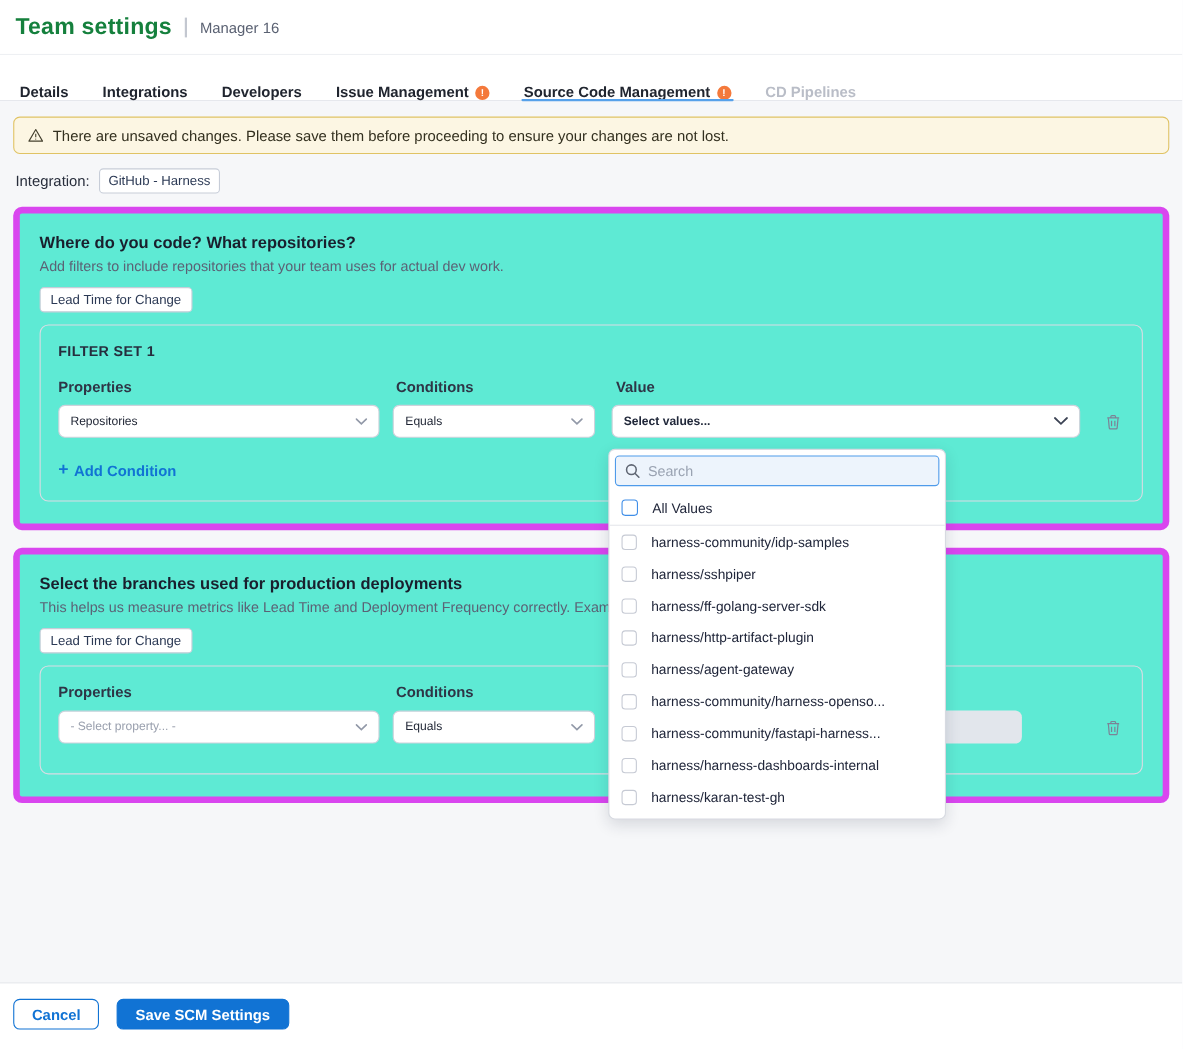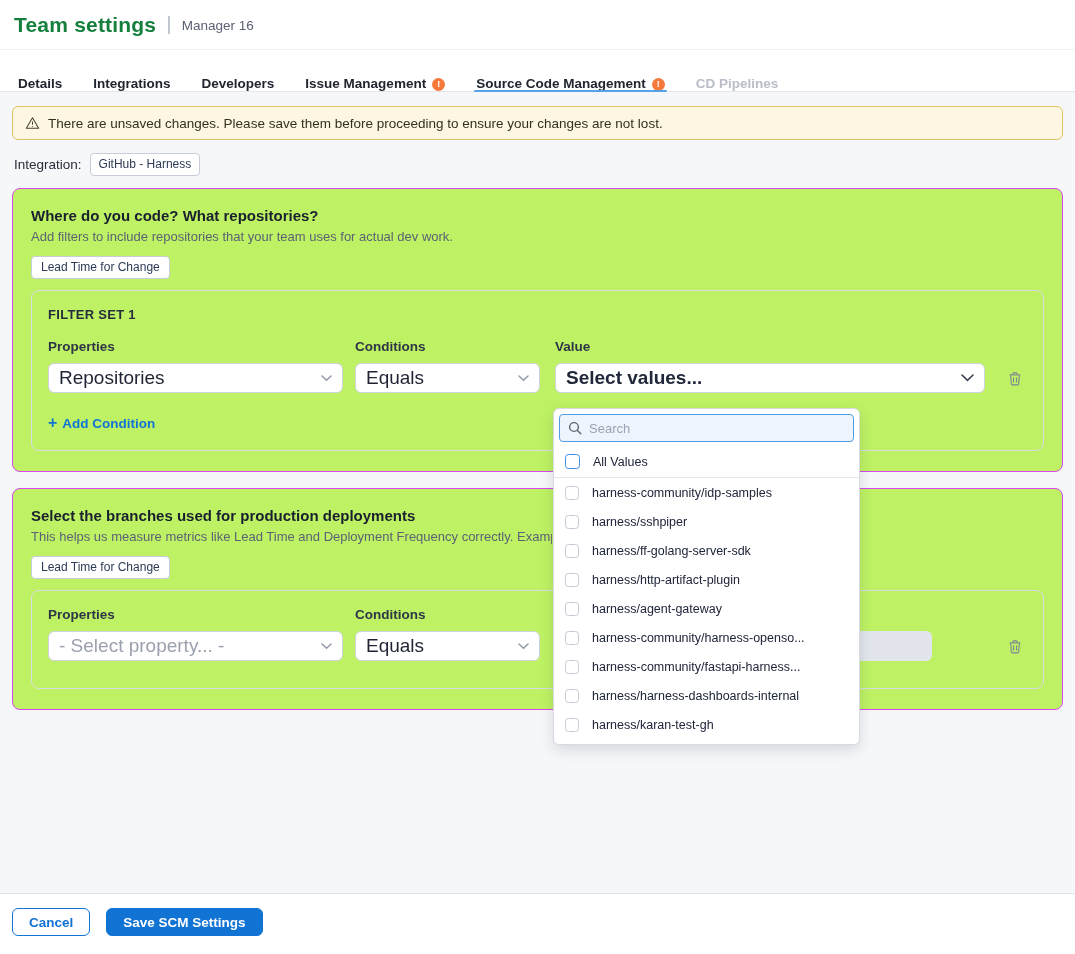--- a/index.html
+++ b/index.html
@@ -22,35 +22,35 @@
 
   
   .content { height:801px; background:#f6f7f9; padding:14px 12px 0; overflow:hidden; }
 
   .banner { display:flex; align-items:center; gap:8px; height:34px; padding:0 12px; background:#fcf6e3; border:1px solid #e0c364; border-radius:6px; font-size:13.5px; color:#33301f;text-align:right; }
 
   .integration-row { display:flex; align-items:center; gap:8px; margin:13px 2px 12px; }
   .integration-label { font-size:13.5px; color:#272d3b; }
   .chip { display:inline-block; padding:3px 8px 4px; border:1px solid #c7cdd8; border-radius:4px; background:#fff; font-size:12px; color:#2c3a55; }
 
-  .card { background:#bef264; border:1px solid #d946ef; border-radius:8px; padding:18px 18px 20px; }
+  .card { background:#5eead4; border:6px solid #d946ef; border-radius:8px; padding:18px 18px 20px; }
   .card + .card { margin-top:16px; }
   .card-title { font-size:15px; font-weight:700; color:#191f2d; }
   .card-sub { margin-top:5px; font-size:13px; color:#5b6275; white-space:nowrap; overflow:hidden; }
   .card-sub.clip { max-width:521px; }
   .tag { display:inline-block; margin-top:12px; padding:3px 9px 4px; border:1px solid #c7cdd8; border-radius:4px; background:#fff; font-size:12px; color:#2c3a55; }
 
   .filterset { margin-top:11px; border:1px solid #d9dce3; border-radius:8px; padding:16px 16px 18px; }
   .filterset-title { font-size:13px; font-weight:700; letter-spacing:.3px; color:#262d3d; }
   .col-labels { display:flex; margin-top:17px; font-size:13.5px; font-weight:600; color:#2e3546; }
   .lbl-props { width:295px; }
   .lbl-cond { width:185px; margin-left:12px; }
   .lbl-val  { margin-left:15px; }
   .field-row { display:flex; align-items:center; margin-top:9px; }
-  .select { display:flex; align-items:center; justify-content:space-between; height:30px; padding:0 10px; border:1px solid #ced2db; border-radius:6px; background:#fff; font-size:19px; color:#1e2433; cursor:pointer; }
+  .select { display:flex; align-items:center; justify-content:space-between; height:30px; padding:0 10px; border:1px solid #ced2db; border-radius:6px; background:#fff; font-size:11px; color:#1e2433; cursor:pointer; }
   .select .ph { color:#9aa0ae; }
   .sel-props { width:295px; }
   .sel-cond  { width:185px; margin-left:12px; }
   .sel-value { width:430px; margin-left:15px; font-weight:600; color:#21283a; }
   .disabled-input { width:377px; height:30px; margin-left:15px; background:#e2e6ec; border-radius:6px; }
   .trash-btn { margin-left:20px; width:20px; height:20px; display:flex; align-items:center; justify-content:center; cursor:pointer; background:none; border:none; }
   .trash-btn.row2 { margin-left:73px; }
   .add-condition { display:inline-flex; align-items:center; gap:5px; margin-top:22px; font-size:13.5px; font-weight:700; color:#1173d4; cursor:pointer; background:none; border:none; }
   .add-condition .plus { font-size:16px; font-weight:700; line-height:1; }
 

